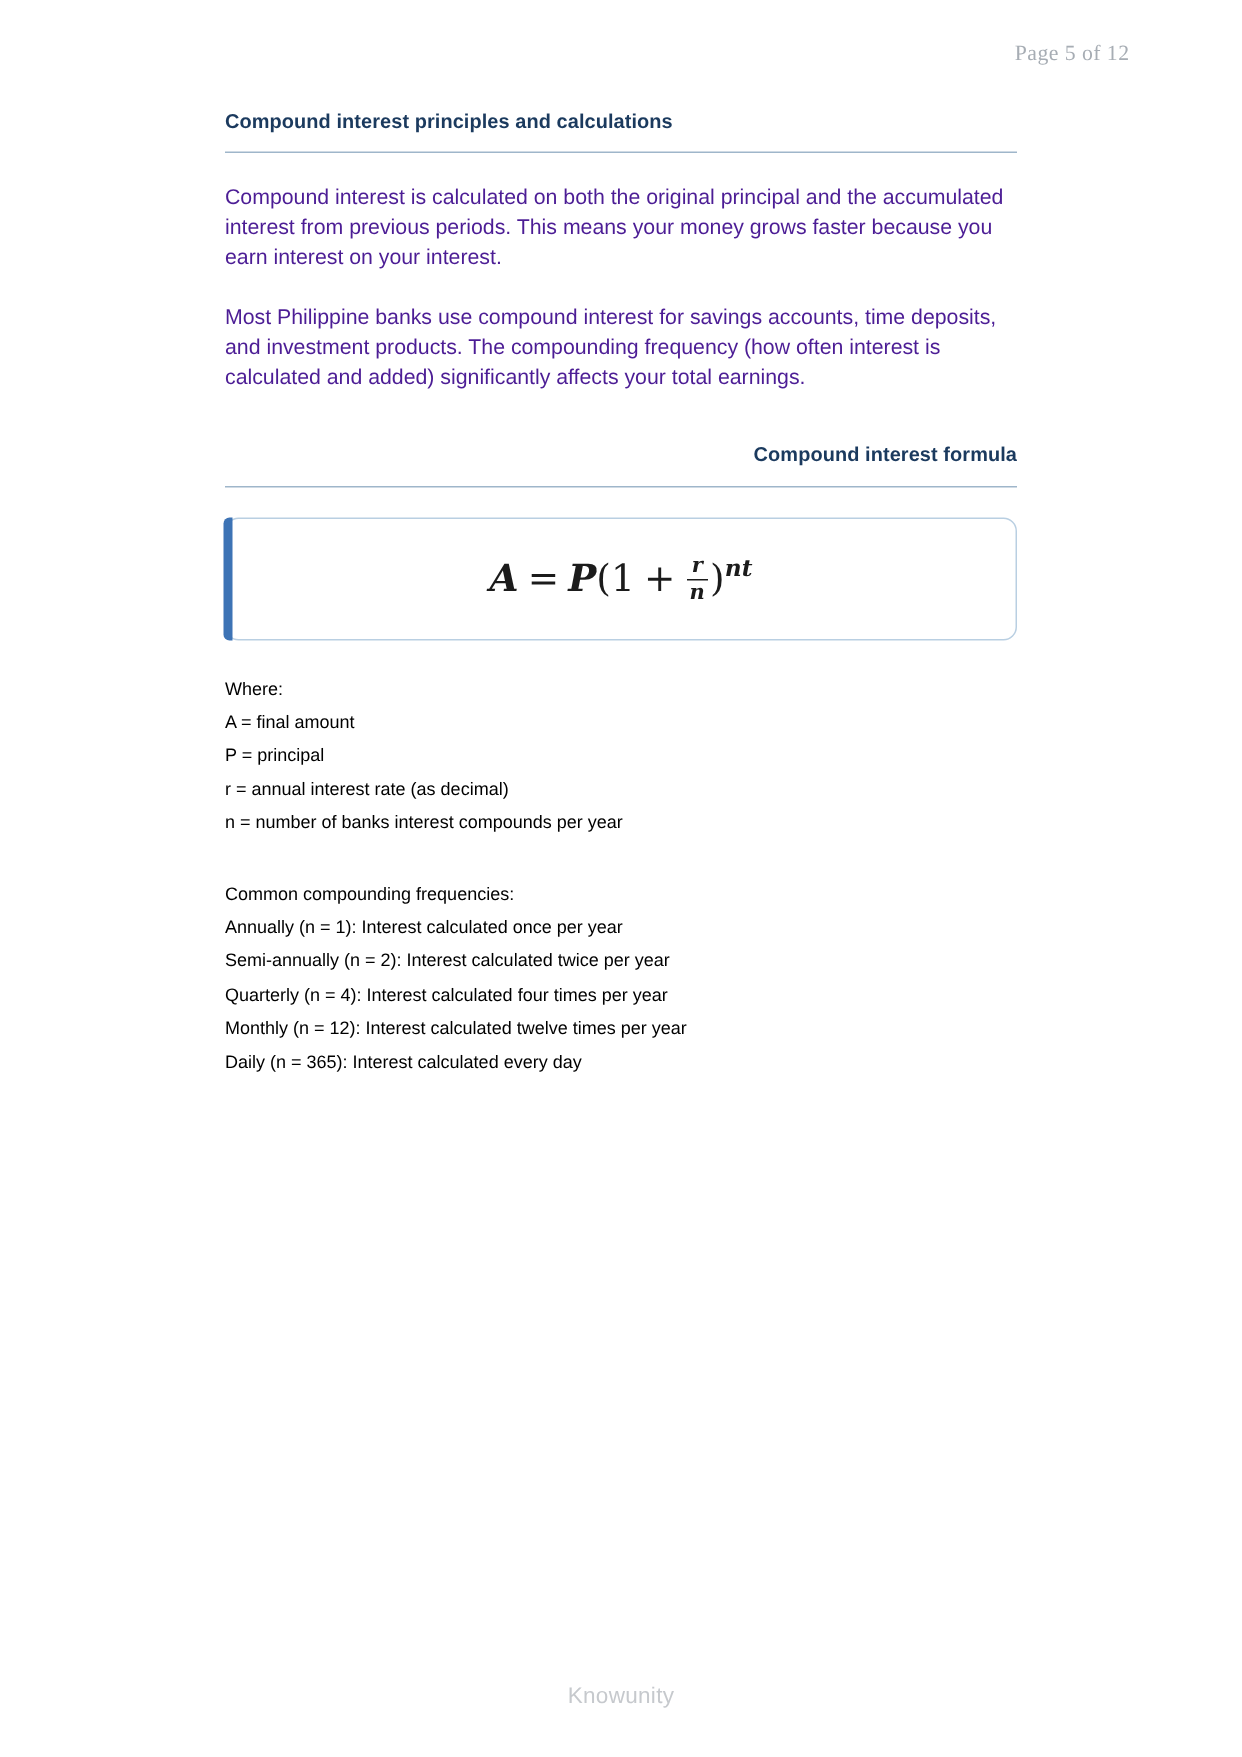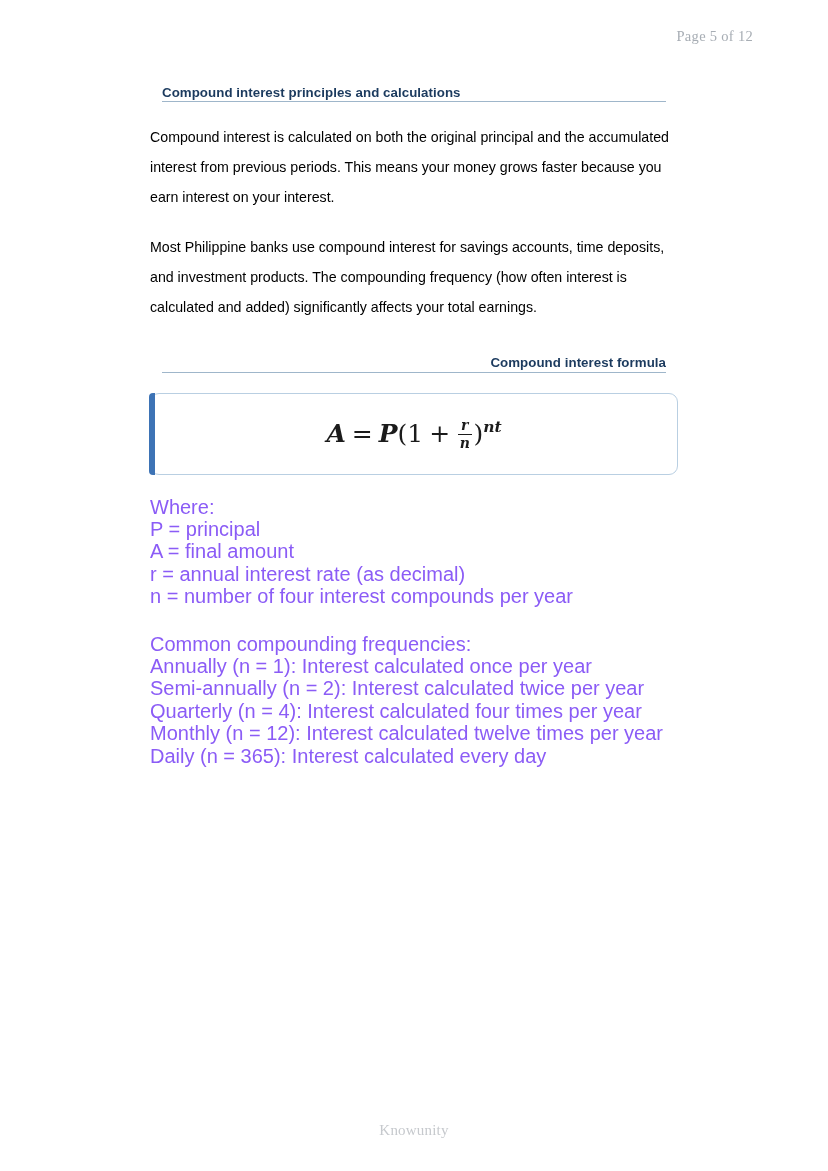--- a/index.html
+++ b/index.html
@@ -42,32 +42,33 @@
     width: 528px;
   }
 
   
   .section-heading {
     font-size: 13.3px;
     font-weight: bold;
     color: #1b3a5e;
     letter-spacing: 0.05px;
     line-height: 1.3;
-    margin: 12px;
+    margin: 0;
+    padding-bottom: 12px;
     border-bottom: 1.6px solid #9fb6ca;
   }
   .heading-block { margin-bottom: 20px; }
   .heading-block.second { margin-top: 32px; text-align: right; }
 
   
   p.body-text {
     margin: 0 0 20px 0;
     font-size: 14.2px;
-    line-height: 30px;
-    color: #000000;
+    line-height: 20px;
+    color: #4c1d95;
   }
   p.body-text:last-child { margin-bottom: 0; }
 
   
   .formula-box {
     position: relative;
     margin-top: 19px;
     height: 82px;
     box-sizing: border-box;
     border: 1.2px solid #b9cfe2;
@@ -151,38 +152,37 @@
     position: relative;
     top: -0.45em;
     left: 0px;
   }
 
   
   .text-block {
     margin-top: 21px;
   }
   .text-block .line {
-    font-size: 20px;
+    font-size: 12px;
     line-height: 22.4px;
-    color: #8b5cf6;
+    color: #000000;
     white-space: pre-wrap;
   }
   .block-gap { margin-top: 25px; }
 
   
   .watermark {
     position: absolute;
     left: 0;
     right: 0;
     top: 1122px;
     text-align: center;
     font-size: 15px;
     color: #c6c9cd;
     letter-spacing: 0.2px;
-    font-family: Liberation Serif, serif;
   }
 </style>
 </head>
 <body>
 
 <div class="page">
 
   <div class="page-header">Page 5 of 12</div>
 
   <div class="content">
@@ -213,24 +213,24 @@
           <span class="frac-bar"></span>
           <span class="frac-den">n</span>
         </span>
         <span class="paren">)</span>
         <span class="sup">nt</span>
       </div>
     </div>
 
     <div class="text-block">
       <div class="line">Where:</div>
+      <div class="line">A = final amount</div>
       <div class="line">P = principal</div>
-      <div class="line">A = final amount</div>
       <div class="line">r = annual interest rate (as decimal)</div>
-      <div class="line">n = number of four interest compounds per year</div>
+      <div class="line">n = number of banks interest compounds per year</div>
     </div>
 
     <div class="text-block block-gap">
       <div class="line">Common compounding frequencies:</div>
       <div class="line">Annually (n = 1): Interest calculated once per year</div>
       <div class="line">Semi-annually (n = 2): Interest calculated twice per year</div>
       <div class="line">Quarterly (n = 4): Interest calculated four times per year</div>
       <div class="line">Monthly (n = 12): Interest calculated twelve times per year</div>
       <div class="line">Daily (n = 365): Interest calculated every day</div>
     </div>

